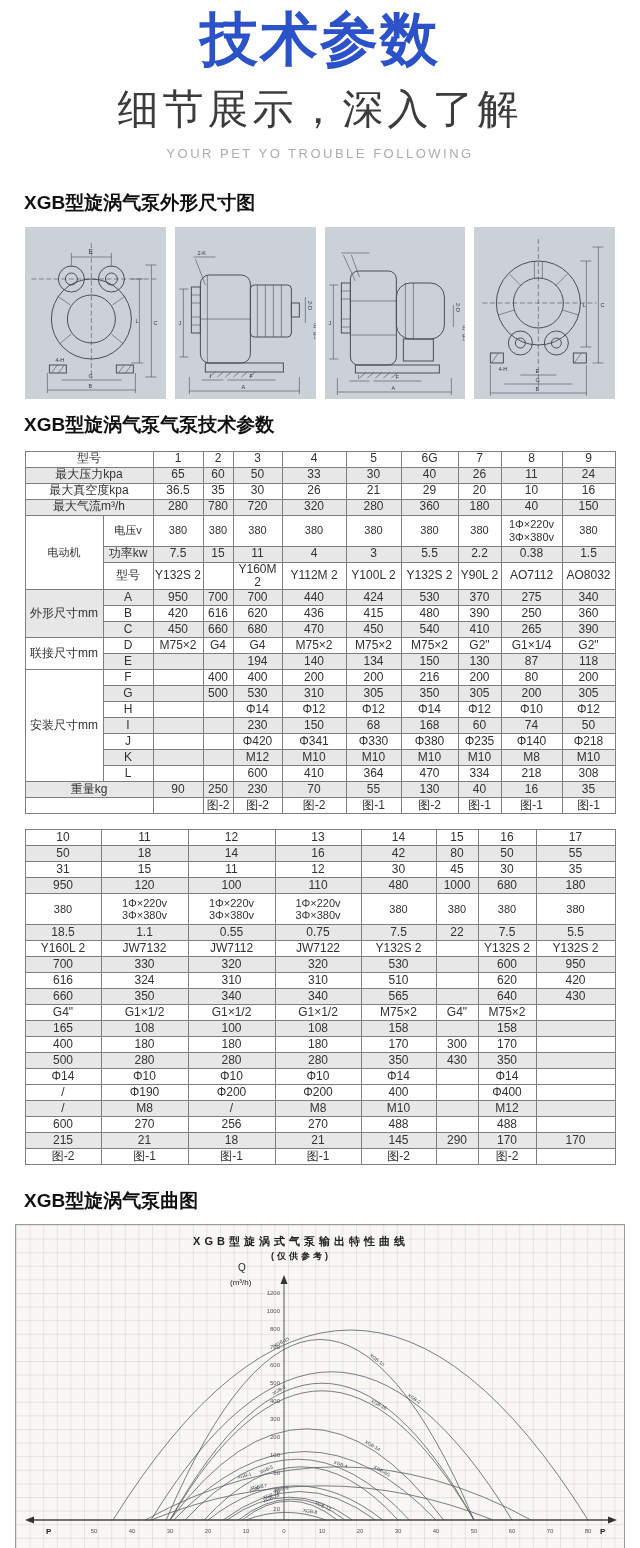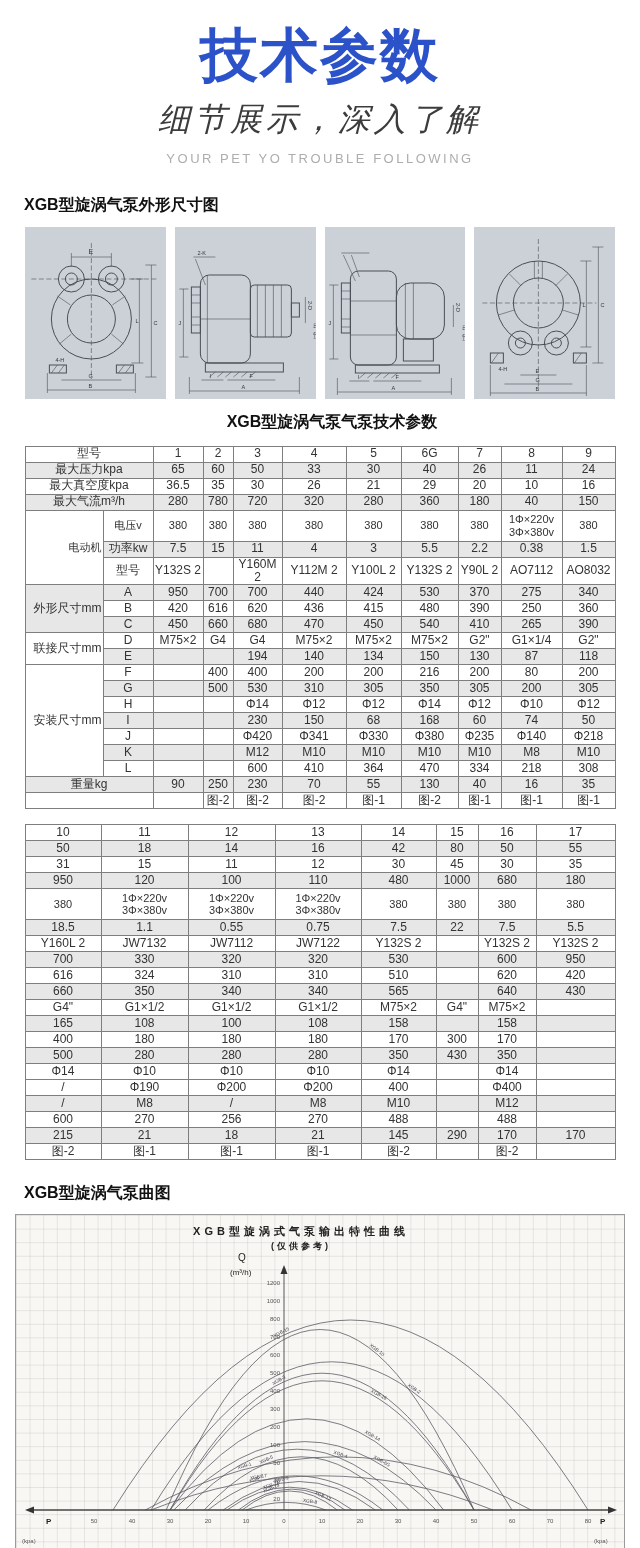--- a/index.html
+++ b/index.html
@@ -1,37 +1,37 @@
 <!DOCTYPE html>
 <html><head>
 <meta charset="utf-8">
 <style>
   html,body{margin:0;padding:0;}
   body{width:640px;background:#fff;color:#333;font-family:"Liberation Sans","DejaVu Sans",sans-serif;}
-  .hero{text-align:center;padding-top:20px;}
+  .hero{text-align:center;padding-top:4px;}
   .hero-title{font-size:58px;font-weight:700;color:#2b52c8;letter-spacing:2px;line-height:1.2;}
-  .hero-sub{font-size:32px;color:#3c3c3c;margin-top:8px;letter-spacing:4px;font-weight:500;font-style:italic;}
+  .hero-sub{font-size:41px;color:#3c3c3c;margin-top:8px;letter-spacing:4px;font-weight:500;}
   .hero-tag{font-size:13px;color:#adadad;margin-top:9px;letter-spacing:2.5px;}
-  .sec-heading{font-size:16px;font-weight:700;color:#111;margin:0 0 0 24px;}
+  .sec-heading{font-size:19px;font-weight:700;color:#111;margin:0 0 0 24px;}
   #heading-drawings{margin-top:29px;}
-  #heading-specs{margin-top:13px;text-align:center;}
+  #heading-specs{margin-top:13px;}
   #heading-curves{margin-top:23px;}
   .panels{display:flex;gap:9px;margin:11px 25px 0 25px;}
   .panel{flex:1;height:172px;background:#ccd1d7;}
   .panel svg{display:block;width:100%;height:100%;}
   .draw{stroke:#4a4f57;fill:none;stroke-width:1;}
   .thin{stroke:#4a4f57;fill:none;stroke-width:0.6;}
   .dash{stroke:#4a4f57;fill:none;stroke-width:0.6;stroke-dasharray:5 2.5;}
   .dim{stroke:#4a4f57;fill:none;stroke-width:0.6;}
   .dimtxt{fill:#33373d;font-size:7px;font-family:"Liberation Sans",sans-serif;}
   .dimtxt.sm{font-size:5.5px;}
   table{border-collapse:collapse;table-layout:fixed;margin:13px auto 15px auto;font-size:12px;color:#333;}
   td{border:1px solid #7e7e7e;text-align:center;padding:0 1px;height:15px;line-height:1.12;white-space:pre-line;overflow:hidden;}
   tr.shaded td{background:#e7e7e7;}
-  td.grp{background:#fff;text-align:right;}
+  td.grp{background:#fff;}
   tr.tall td{height:30px;}
   tr.tall td{font-size:11px;}
   .chart-wrap{margin:10px 15px 0 15px;}
   .chart-wrap svg{display:block;background:#f8f7f4;border:1px solid #9a9a9a;}
   .curve{stroke:#5c5c66;stroke-width:0.8;fill:none;}
   .axis{stroke:#444;stroke-width:1.4;fill:none;}
   .axis-thin{stroke:#444;stroke-width:0.9;fill:none;}
   .ctxt{fill:#222;font-family:"Liberation Sans",sans-serif;}
   .ticktxt{fill:#555;font-size:6px;font-family:"Liberation Sans",sans-serif;}
   .curvelabel{fill:#3d3d46;font-size:4.8px;font-family:"Liberation Sans",sans-serif;}

